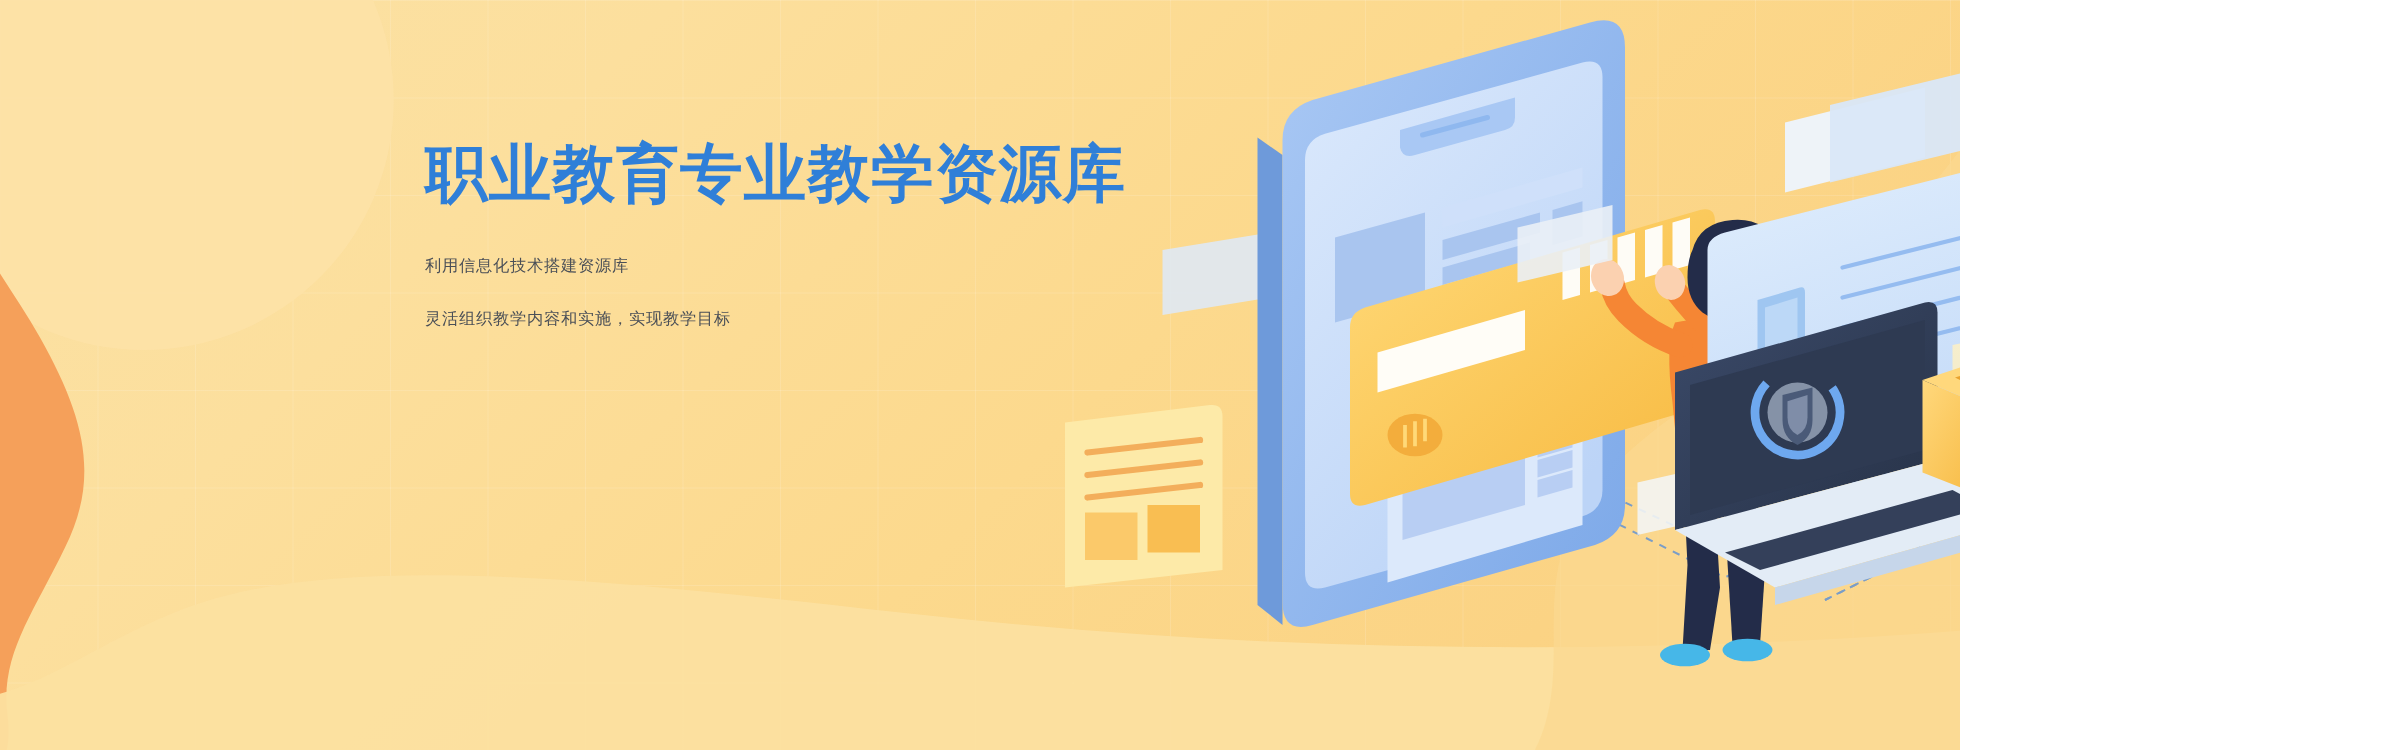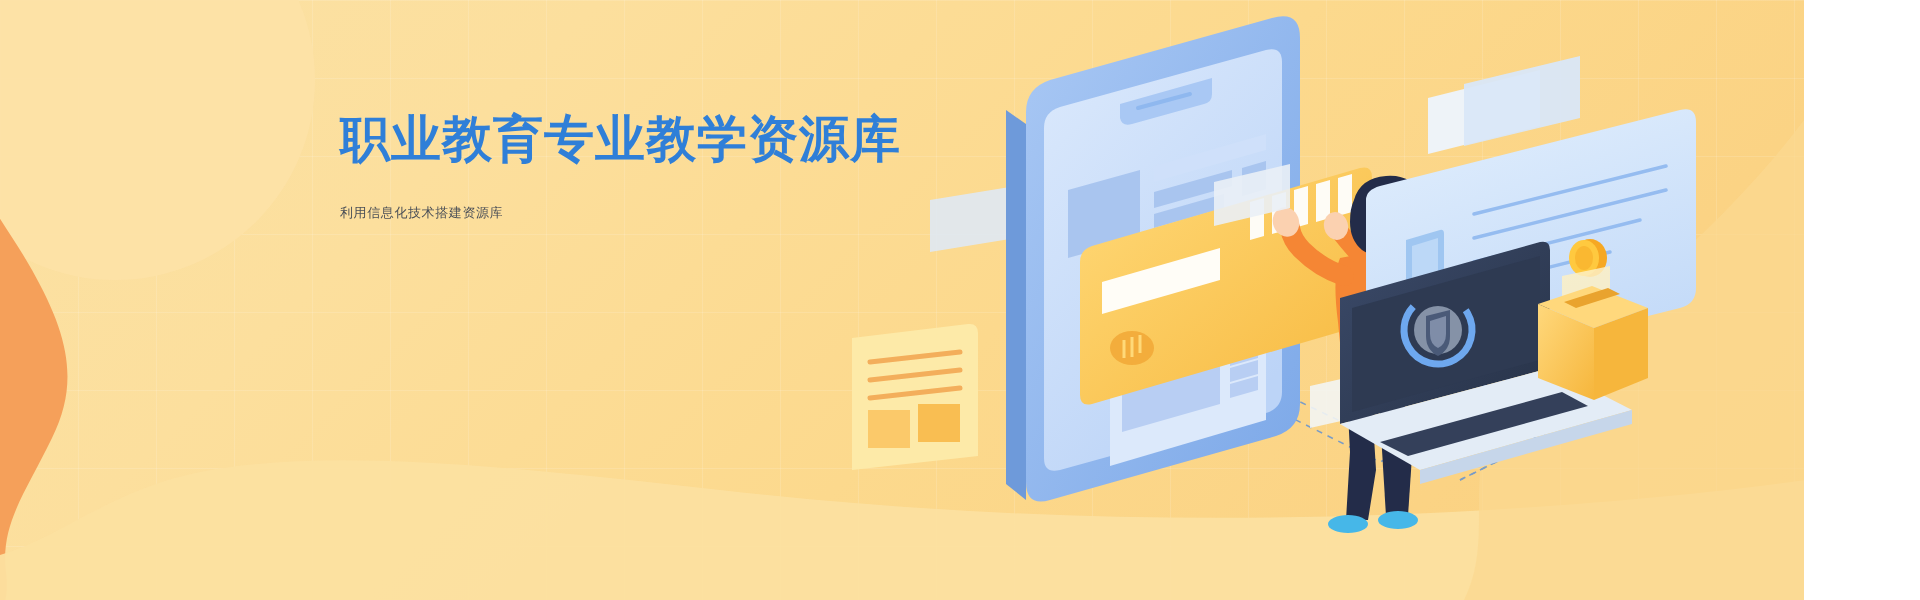--- a/index.html
+++ b/index.html
@@ -2,25 +2,26 @@
 <html><head>
 <meta charset="utf-8">
 <style>
   html, body {
     margin: 0;
     padding: 0;
     background: #ffffff;
   }
   #banner {
     position: relative;
-    width: 1804px;
+    width: 1532px;
     height: 600px;
     overflow: hidden;
     font-family: "Liberation Sans", "DejaVu Sans", sans-serif;
     background: linear-gradient(135deg, #fbe1a4 0%, #fcdf9d 25%, #fcd98d 55%, #fbd384 80%, #fad07f 100%);
+    padding-left: 36px;
   }
   
   .bg-layer { position: absolute; inset: 0; }
 
   .grid-texture {
     position: absolute;
     inset: 0;
     background-image:
       linear-gradient(to right, rgba(255,255,255,0.16) 1px, transparent 1px),
       linear-gradient(to bottom, rgba(255,255,255,0.16) 1px, transparent 1px);
@@ -116,20 +117,21 @@
     </svg>
 
     <svg class="wave-deep" viewBox="0 0 520 480">
       <path d="M520,0 L520,480 L120,480 C150,420 120,360 150,300 C186,226 268,196 330,140 C390,86 430,40 460,0 Z" fill="#fbd890" opacity="0.75"></path>
     </svg>
   </div>
 
   <div class="text-block">
     <h1 class="headline">职业教育专业教学资源库</h1>
     <p class="subline">利用信息化技术搭建资源库</p>
+    <p class="subline">灵活组织教学内容和实施，实现教学目标</p>
   </div>
 
   <div class="illustration">
     <svg width="1100" height="600" viewBox="0 0 1100 600">
       <defs>
         <linearGradient id="gPhoneFrame" x1="0" y1="0" x2="1" y2="1">
           <stop offset="0%" stop-color="#a9c8f4"></stop>
           <stop offset="100%" stop-color="#7ca8e8"></stop>
         </linearGradient>
         <linearGradient id="gPhoneScreen" x1="0" y1="0" x2="0.6" y2="1">

